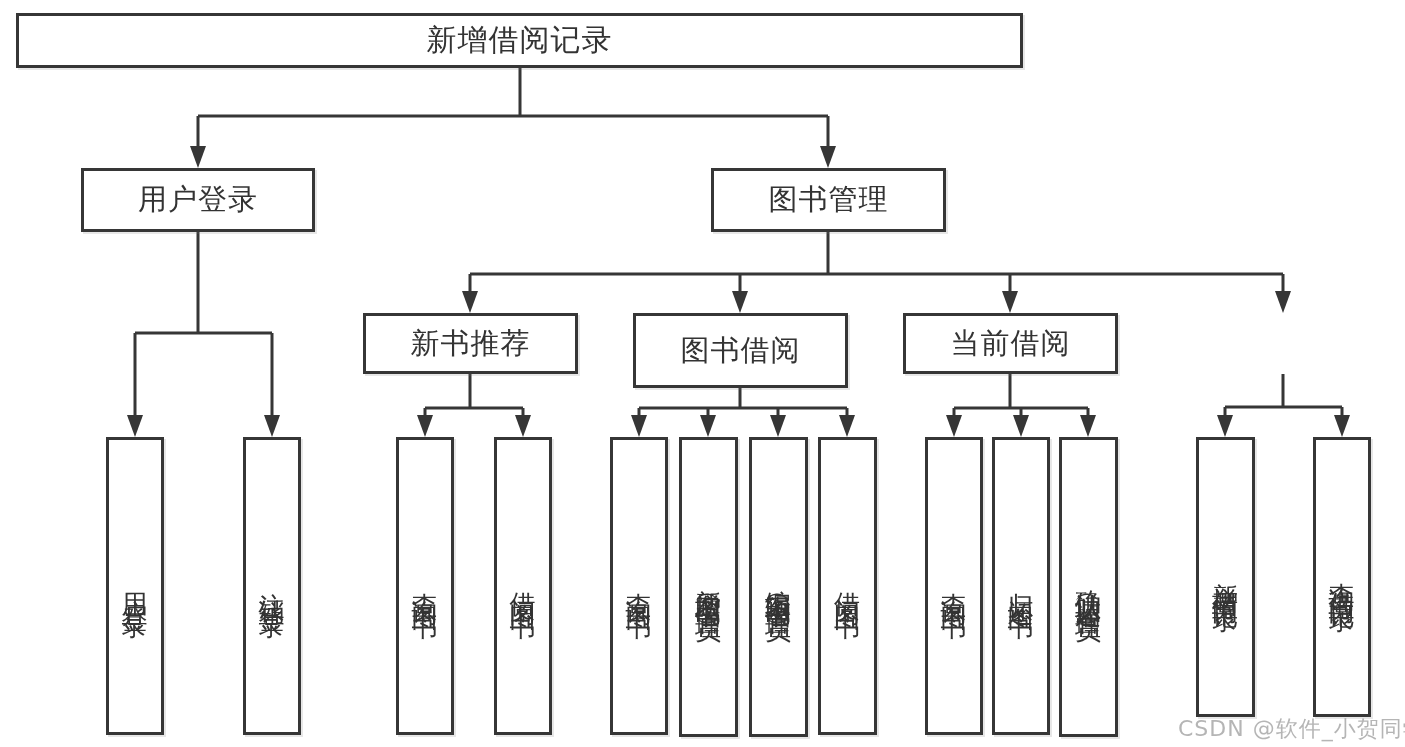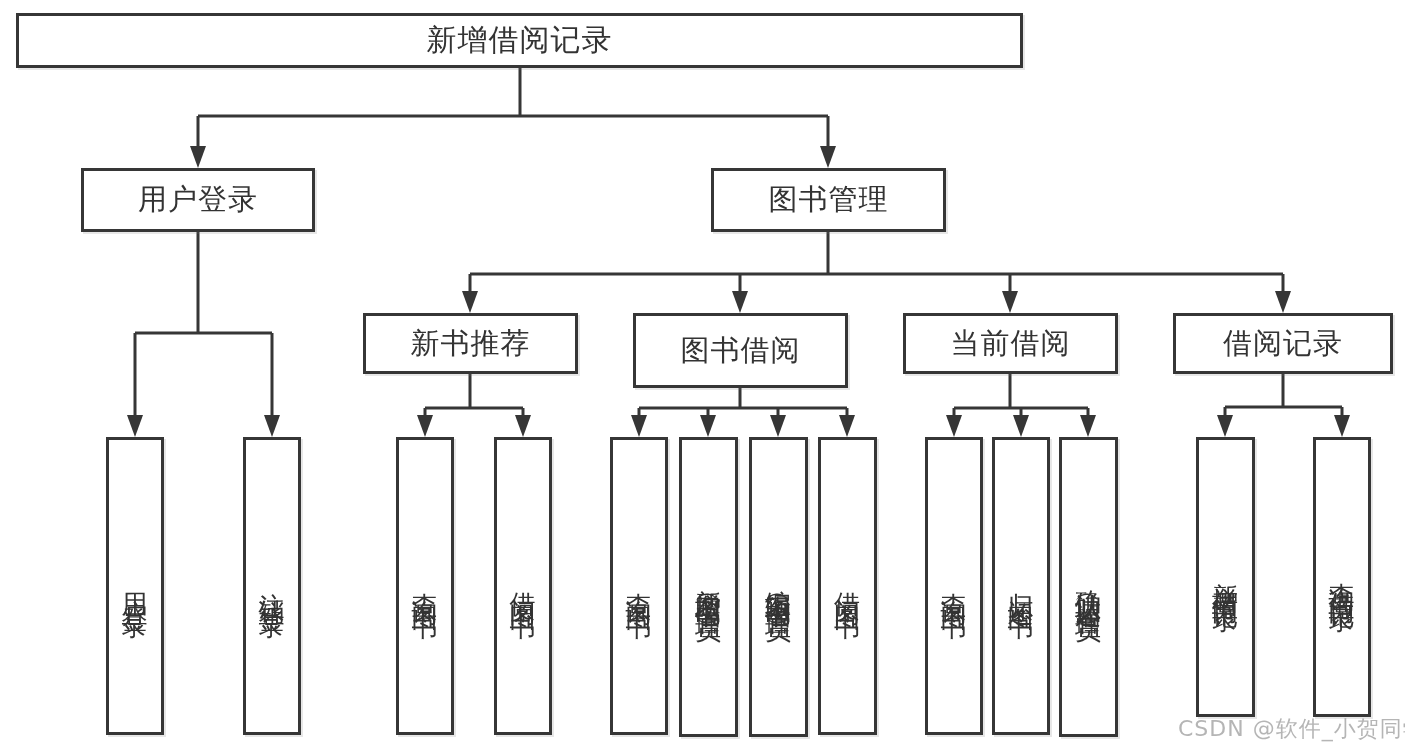--- a/index.html
+++ b/index.html
@@ -105,23 +105,20 @@
 
   <div class="box" style="left:711px;top:168px;width:235px;height:64px;">
     <span class="hlabel">图书管理</span>
   </div>
   <div class="box" style="left:633px;top:313px;width:215px;height:75px;">
     <span class="hlabel">图书借阅</span>
   </div>
   <div class="box" style="left:903px;top:313px;width:215px;height:61px;justify-content:center;">
     <span class="hlabel">当前借阅</span>
   </div>
-  <div class="box" style="left:1173px;top:313px;width:220px;height:61px;">
-    <span class="hlabel">借阅记录</span>
-  </div>
 
   <div class="box vbox" style="left:106px;top:437px;width:58px;height:298px;">
     <span class="vlabel">用户登录</span>
   </div>
   <div class="box vbox" style="left:243px;top:437px;width:58px;height:298px;">
     <span class="vlabel">注销登录</span>
   </div>
 
   <div class="box vbox" style="left:396px;top:437px;width:58px;height:298px;">
     <span class="vlabel">查询图书</span>

